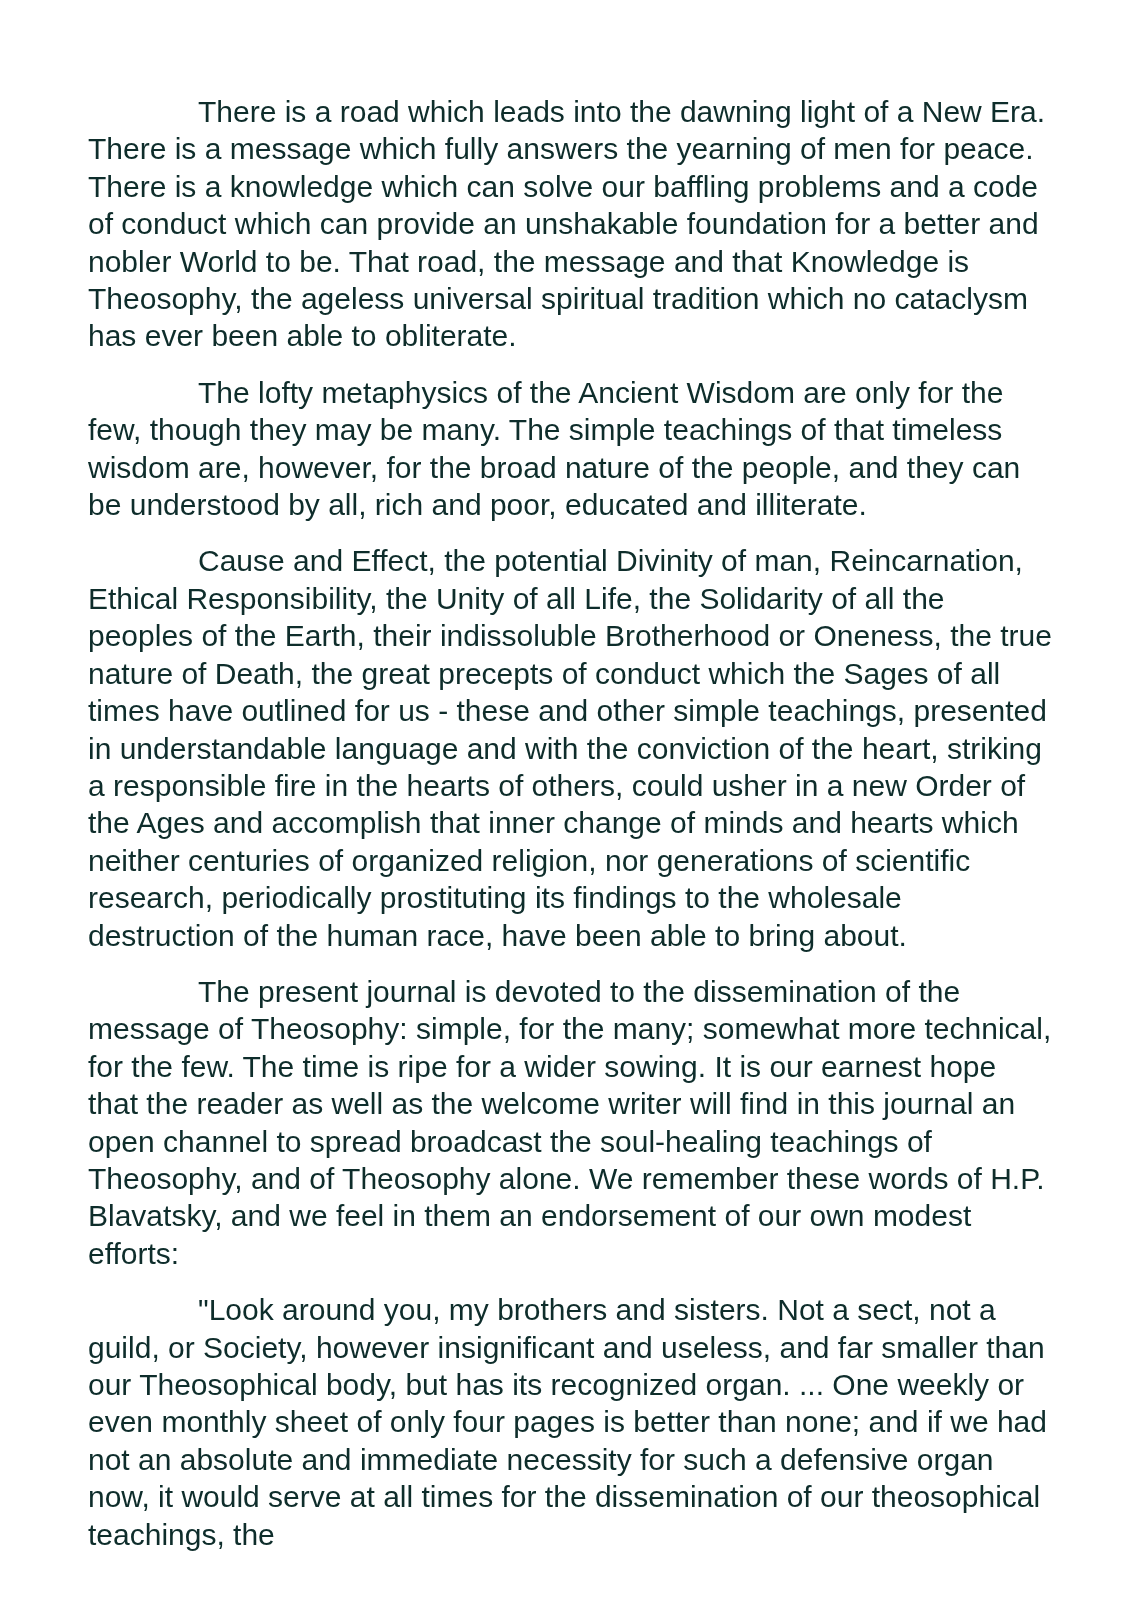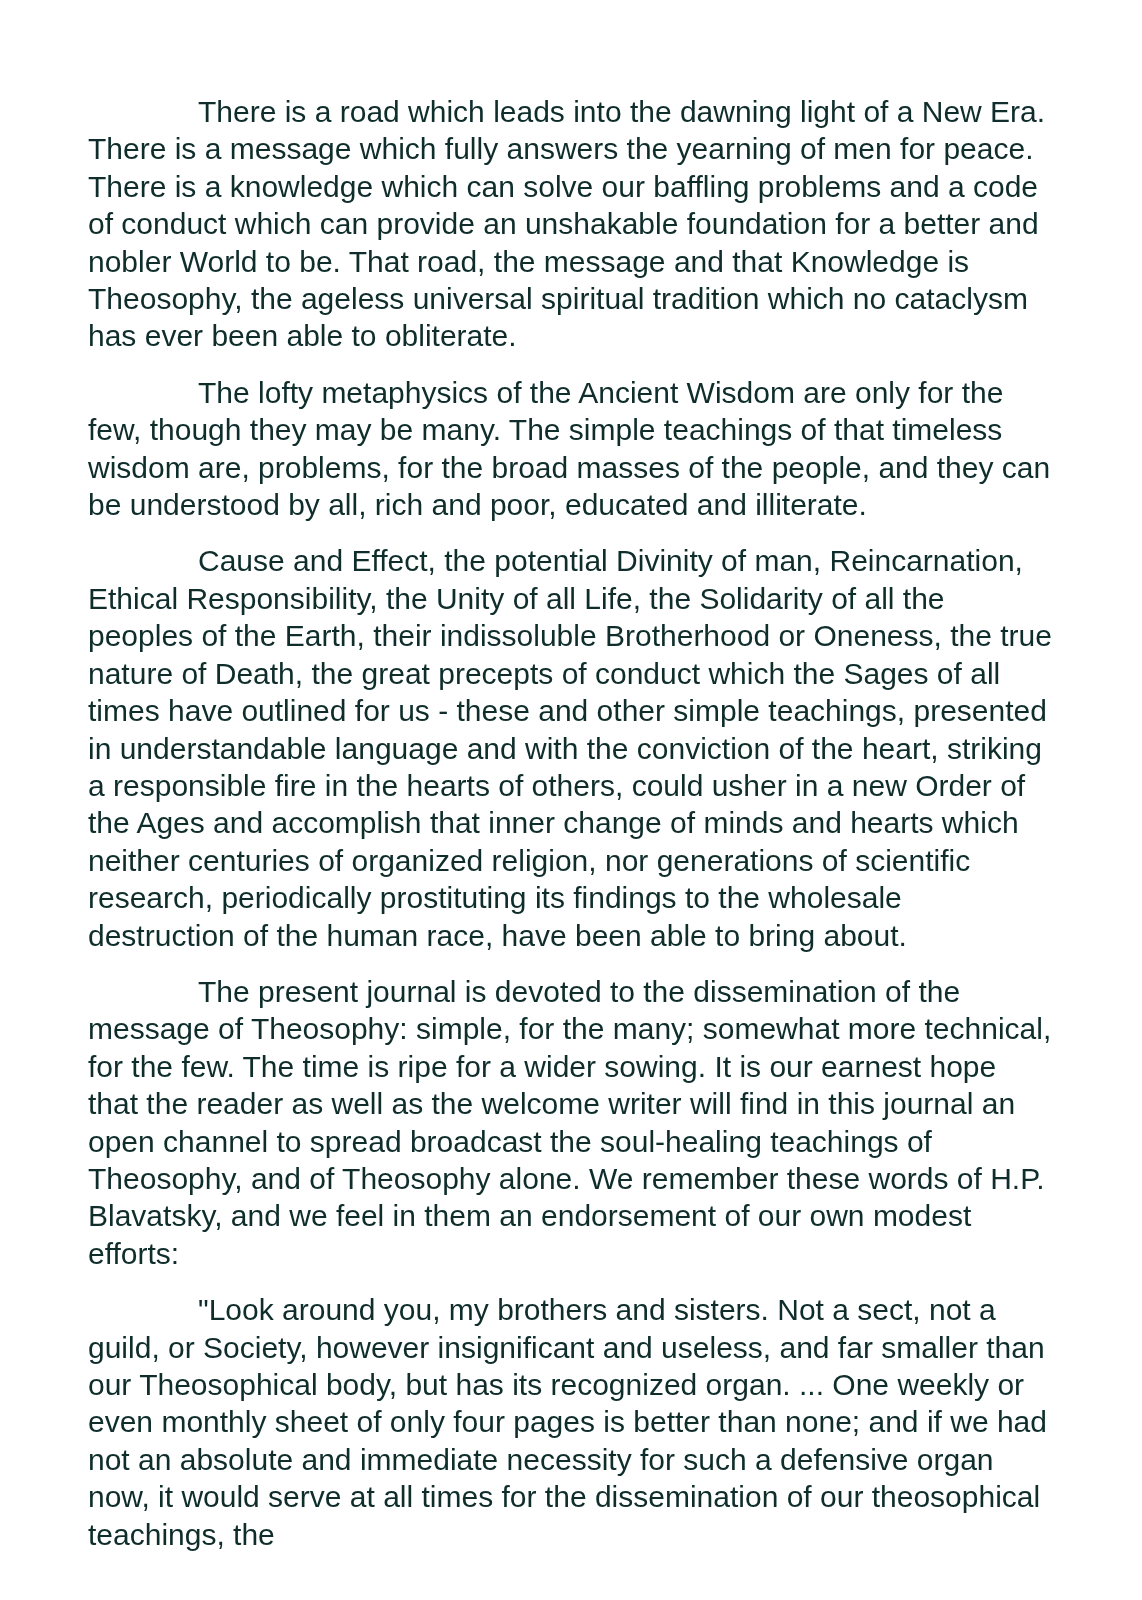--- a/index.html
+++ b/index.html
@@ -32,18 +32,18 @@
     margin: 0 0 19px 0;
     text-indent: 110px;
   }
 </style>
 </head>
 <body>
 
 <div class="page">
   <div class="text-block">
     <p>There is a road which leads into the dawning light of a New Era. There is a message which fully answers the yearning of men for peace. There is a knowledge which can solve our baffling problems and a code of conduct which can provide an unshakable foundation for a better and nobler World to be. That road, the message and that Knowledge is Theosophy, the ageless universal spiritual tradition which no cataclysm has ever been able to obliterate.</p>
-    <p>The lofty metaphysics of the Ancient Wisdom are only for the few, though they may be many. The simple teachings of that timeless wisdom are, problems, for the broad masses of the people, and they can be understood by all, rich and poor, educated and illiterate.</p>
+    <p>The lofty metaphysics of the Ancient Wisdom are only for the few, though they may be many. The simple teachings of that timeless wisdom are, however, for the broad nature of the people, and they can be understood by all, rich and poor, educated and illiterate.</p>
     <p>Cause and Effect, the potential Divinity of man, Reincarnation, Ethical Responsibility, the Unity of all Life, the Solidarity of all the peoples of the Earth, their indissoluble Brotherhood or Oneness, the true nature of Death, the great precepts of conduct which the Sages of all times have outlined for us - these and other simple teachings, presented in understandable language and with the conviction of the heart, striking a responsible fire in the hearts of others, could usher in a new Order of the Ages and accomplish that inner change of minds and hearts which neither centuries of organized religion, nor generations of scientific research, periodically prostituting its findings to the wholesale destruction of the human race, have been able to bring about.</p>
     <p>The present journal is devoted to the dissemination of the message of Theosophy: simple, for the many; somewhat more technical, for the few. The time is ripe for a wider sowing. It is our earnest hope that the reader as well as the welcome writer will find in this journal an open channel to spread broadcast the soul-healing teachings of Theosophy, and of Theosophy alone. We remember these words of H.P. Blavatsky, and we feel in them an endorsement of our own modest efforts:</p>
     <p>"Look around you, my brothers and sisters. Not a sect, not a guild, or Society, however insignificant and useless, and far smaller than our Theosophical body, but has its recognized organ. ... One weekly or even monthly sheet of only four pages is better than none; and if we had not an absolute and immediate necessity for such a defensive organ now, it would serve at all times for the dissemination of our theosophical teachings, the</p>
   </div>
 </div>
 
 </body></html>

